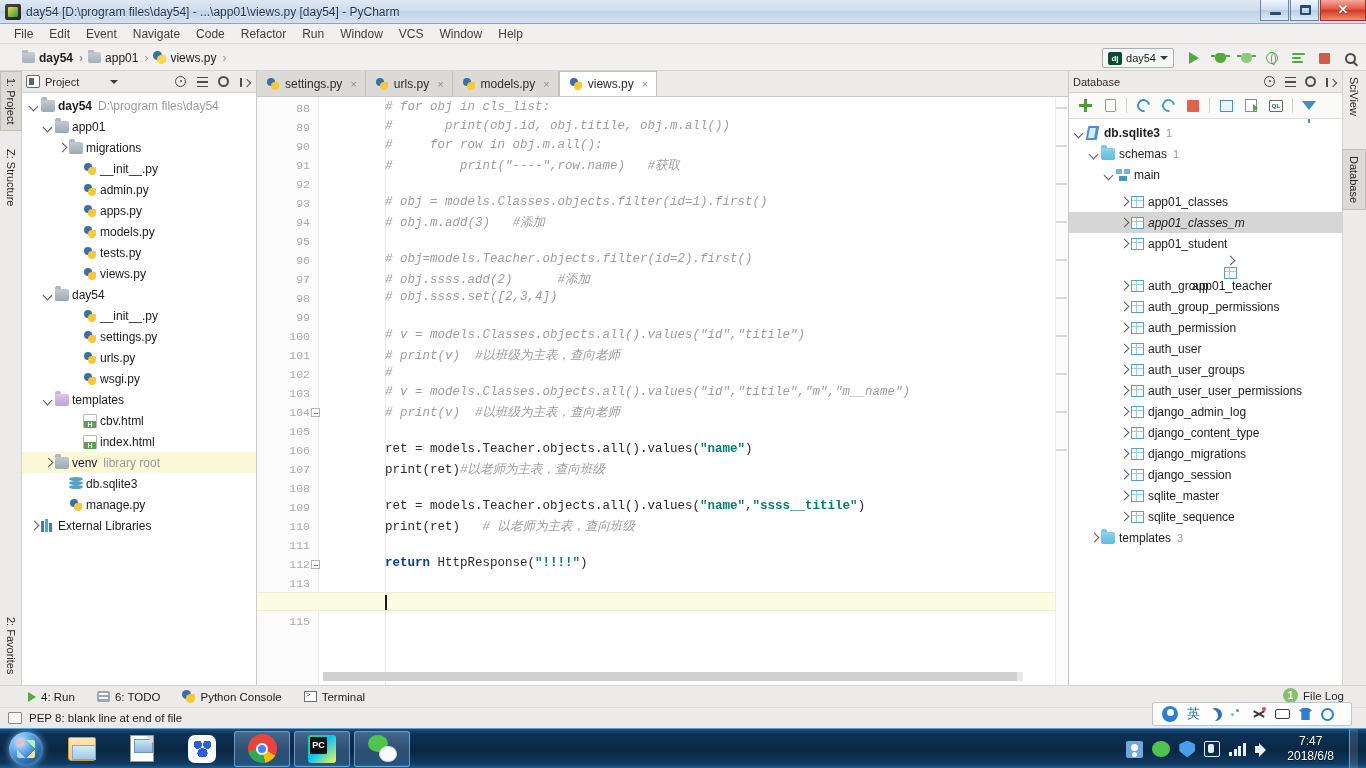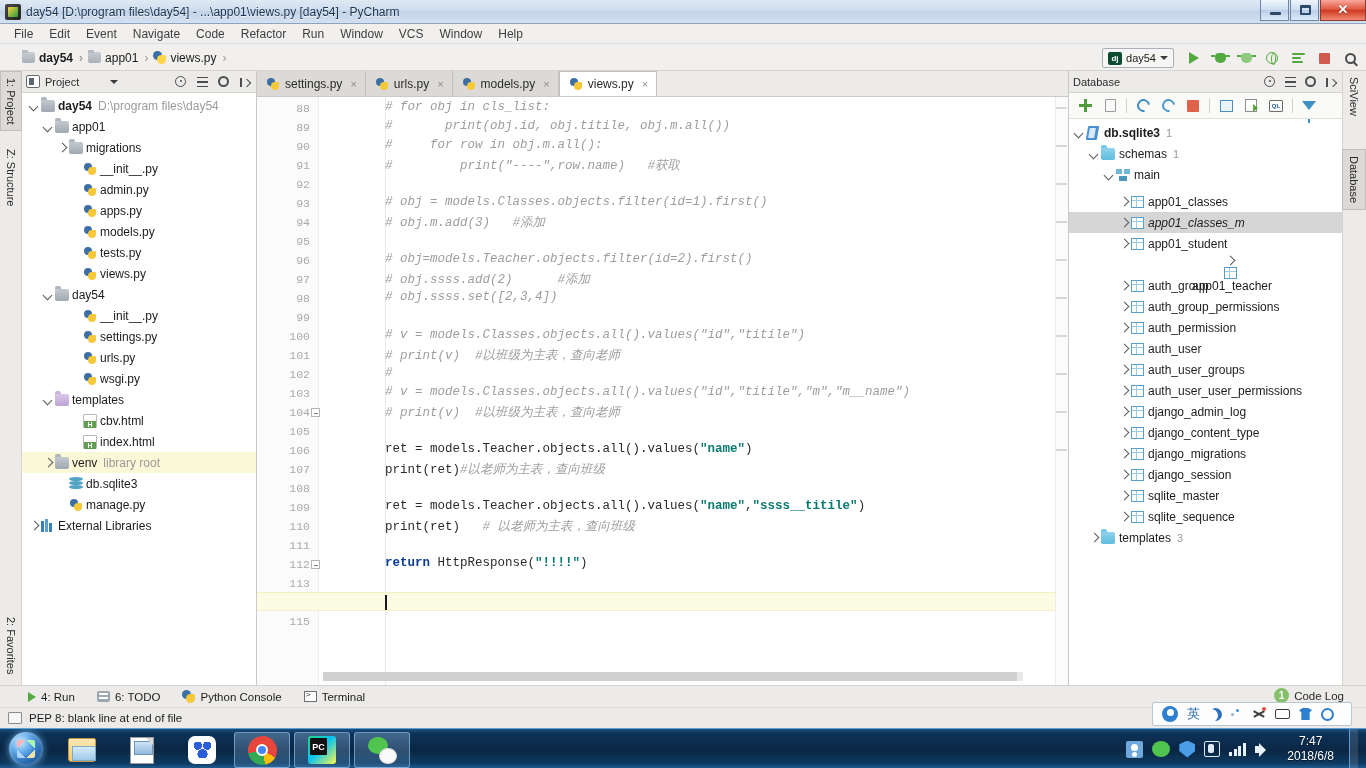--- a/index.html
+++ b/index.html
@@ -314,21 +314,21 @@
   .ime-scissor i:nth-child(2){transform:rotate(-28deg);}
   .ime-scissor:after{content:"";position:absolute;right:0;top:0;width:4px;height:4px;border-radius:50%;background:#e24b3c;}
   .ime-kb{width:15px;height:10px;border:1.4px solid #3b3b3b;border-radius:2px;background:#fff;}
   .ime-shirt{width:13px;height:12px;background:#2f7fd0;clip-path:polygon(0 18%,28% 0,72% 0,100% 18%,82% 36%,82% 100%,18% 100%,18% 36%);}
   .ime-gear{width:13px;height:13px;border:2.6px solid #2f7fd0;border-radius:50%;}
 
   
   #taskbar{
     position:absolute;left:0;top:728px;width:1366px;height:40px;
     background:linear-gradient(to bottom,#1d4f7e 0%,#0d3257 12%,#0a2744 55%,#0f3a60 88%,#1e5b8f 100%);
-    border-top:1px solid #5b9fd4; display:flex;align-items:flex-end;
+    border-top:1px solid #5b9fd4; display:flex;align-items:center;
   }
   #startorb{
     width:48px;height:38px;margin-left:2px;display:flex;align-items:center;justify-content:center;
   }
   .orb{
     width:34px;height:34px;border-radius:50%;
     background:radial-gradient(circle at 34% 30%,#cfe9ff 0%,#5fa9e8 32%,#1c5fa8 66%,#0b2e55 100%);
     box-shadow:0 0 7px rgba(120,200,255,.75), inset 0 0 5px rgba(255,255,255,.5);
     position:relative;
   }
@@ -928,21 +928,21 @@
     </div>
   </div>
 
 <div id="statusbar">
   <span class="sb-ic"></span>
   <span id="statustext">PEP 8: blank line at end of file</span>
 </div>
 
 <div id="eventlog">
   <span class="badge-1">1</span>
-  <span>Code Log</span>
+  <span>File Log</span>
 </div>
 
 <div id="ime">
   <span class="ime-circle"></span>
   <span class="ime-i">英</span>
   <span class="ime-moon"></span>
   <span class="ime-dots">
       <i></i>
       <i></i>
     </span>

